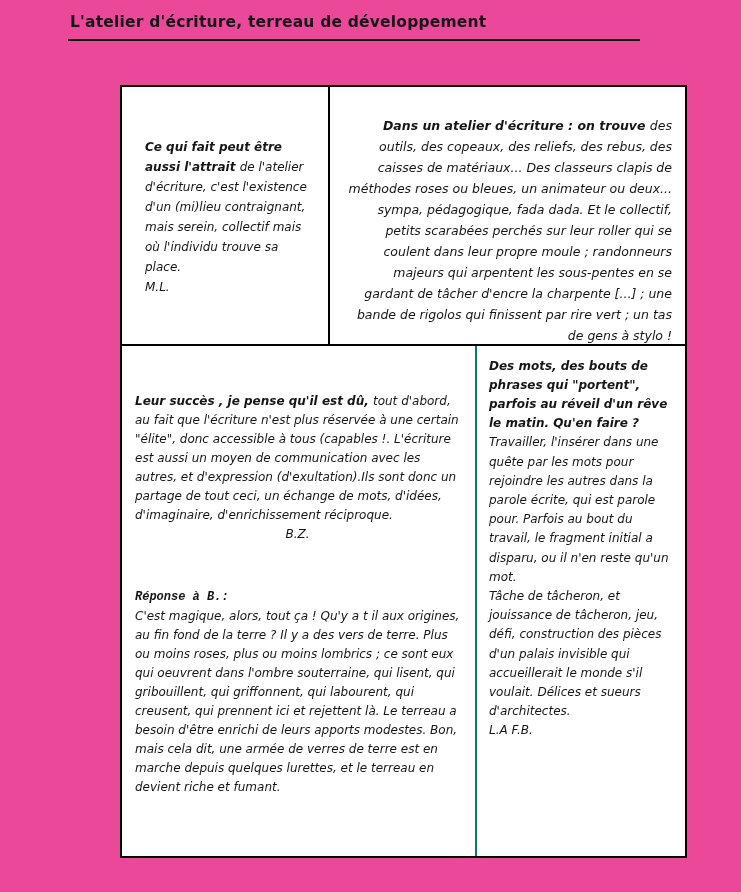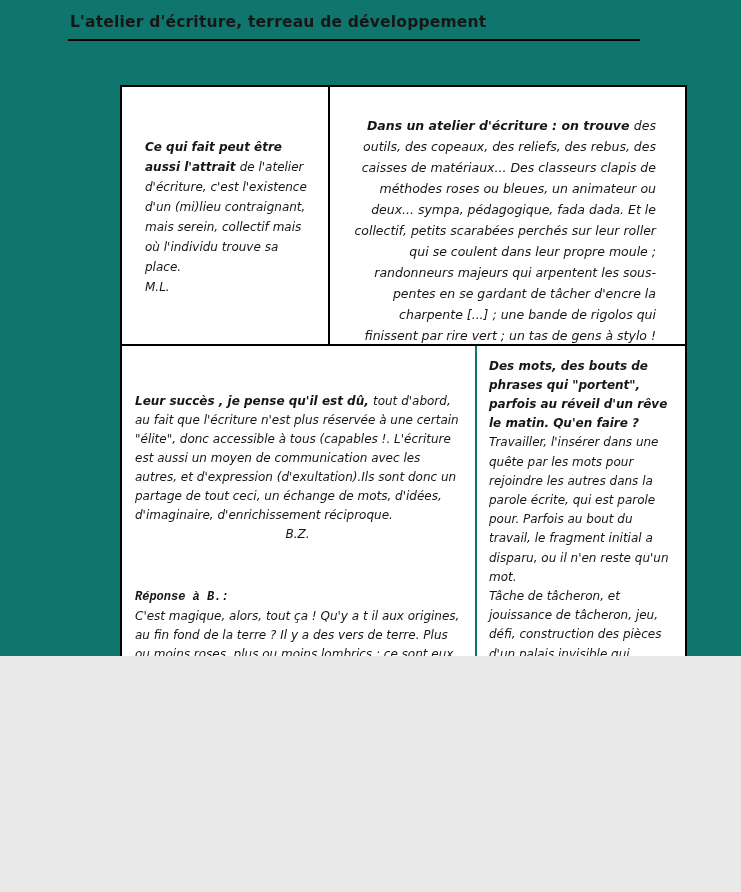--- a/index.html
+++ b/index.html
@@ -1,21 +1,21 @@
 <!DOCTYPE html>
 <html><head>
 <meta charset="utf-8">
 <style>
   * { margin: 0; padding: 0; box-sizing: border-box; }
   html, body { background: #e9e9e9; }
   .screen {
     position: relative;
     width: 741px;
-    height: 656px;
-    background: #0f766e;
+    height: 892px;
+    background: #ec4899;
     font-family: "DejaVu Sans", sans-serif;
     color: #161616;
     overflow: hidden;
   }
   .page-title {
     position: absolute;
     left: 70px;
     top: 13px;
     font-size: 15.5px;
     font-weight: bold;
@@ -49,21 +49,21 @@
     width: 198px;
     border-right: 2px solid #000000;
     padding: 50px 13px 0 13px;
     font-size: 12px;
     line-height: 20px;
     text-align: left;
     margin-left: 10px;
   }
   .cell-od {
     flex: 1;
-    padding: 28px 29px 0 18px;
+    padding: 28px 13px 0 18px;
     font-size: 12.5px;
     line-height: 21px;
     text-align: right;
   }
   .cell-bz-on {
     width: 355px;
     border-right: 2px solid #0f766e;
     padding: 46px 15px 0 13px;
     font-size: 12px;
     line-height: 19px;

